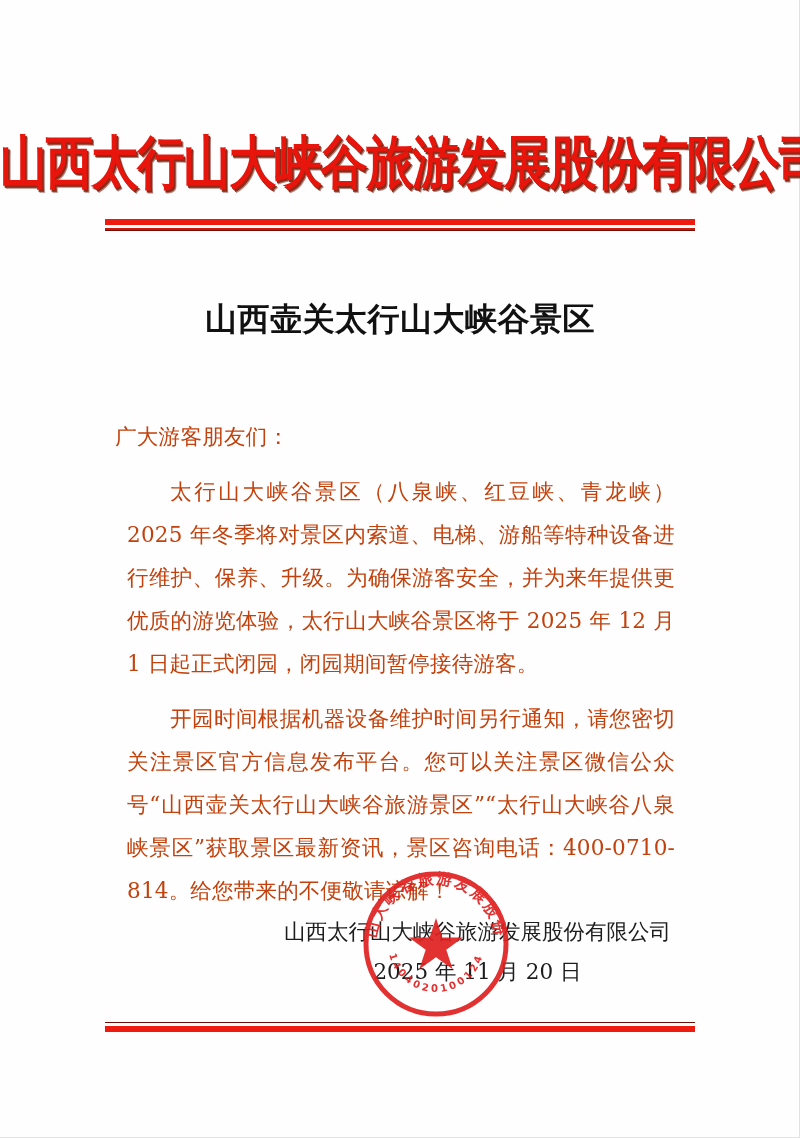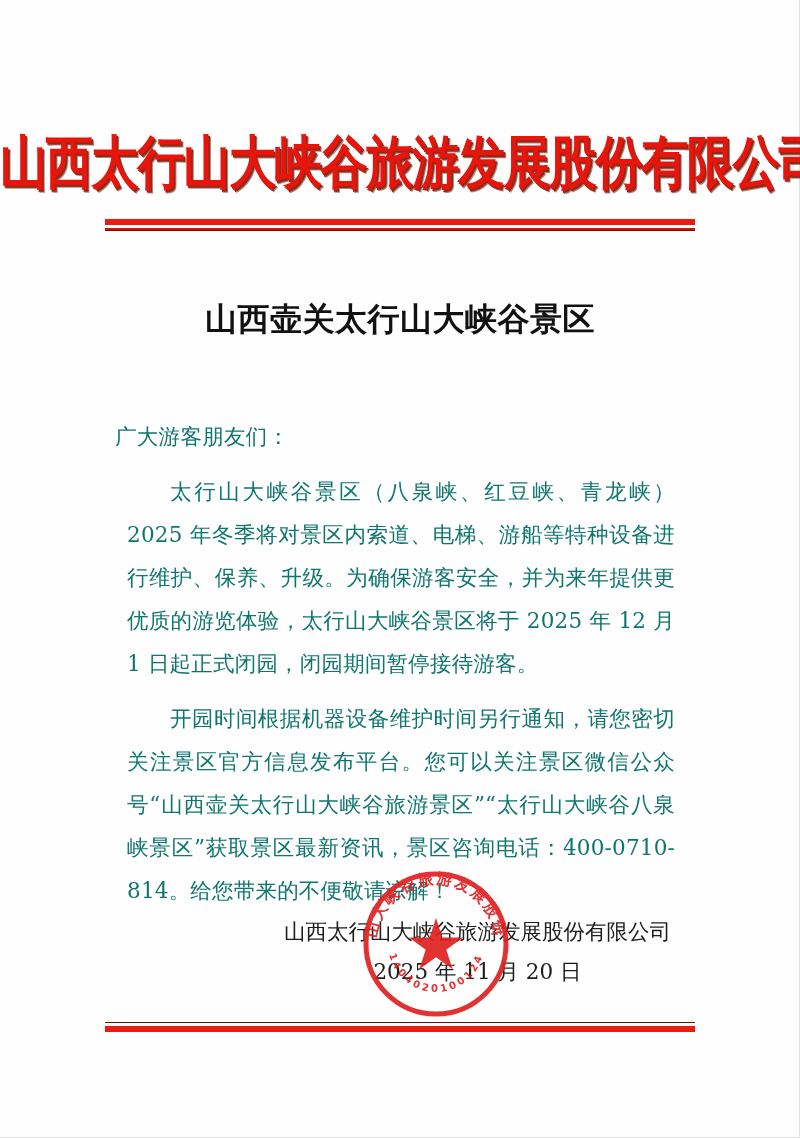--- a/index.html
+++ b/index.html
@@ -92,21 +92,21 @@
   .doc-title .tline { display: block; }
 
   
   .body-block {
     position: absolute;
     left: 115px;
     top: 415px;
     width: 572px;
     font-size: 21.5px;
     line-height: 43px;
-    color: #0f766e;
+    color: #c2410c;
     text-align: justify;
     text-justify: inter-character;
   }
   .salutation {
     margin: 0 0 0 0;
     letter-spacing: 0.3px;
   }
   .para {
     margin: 12px;
     text-indent: 2em;

